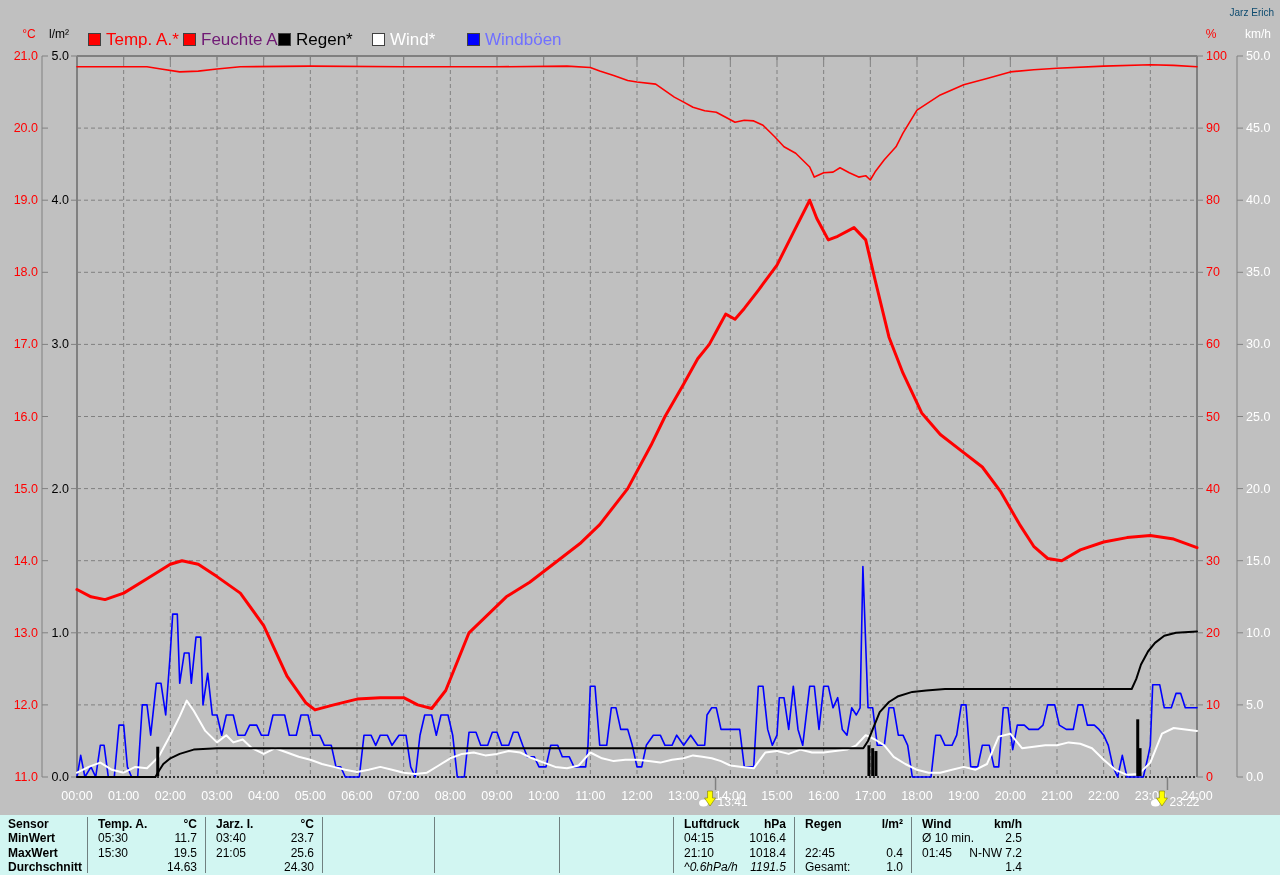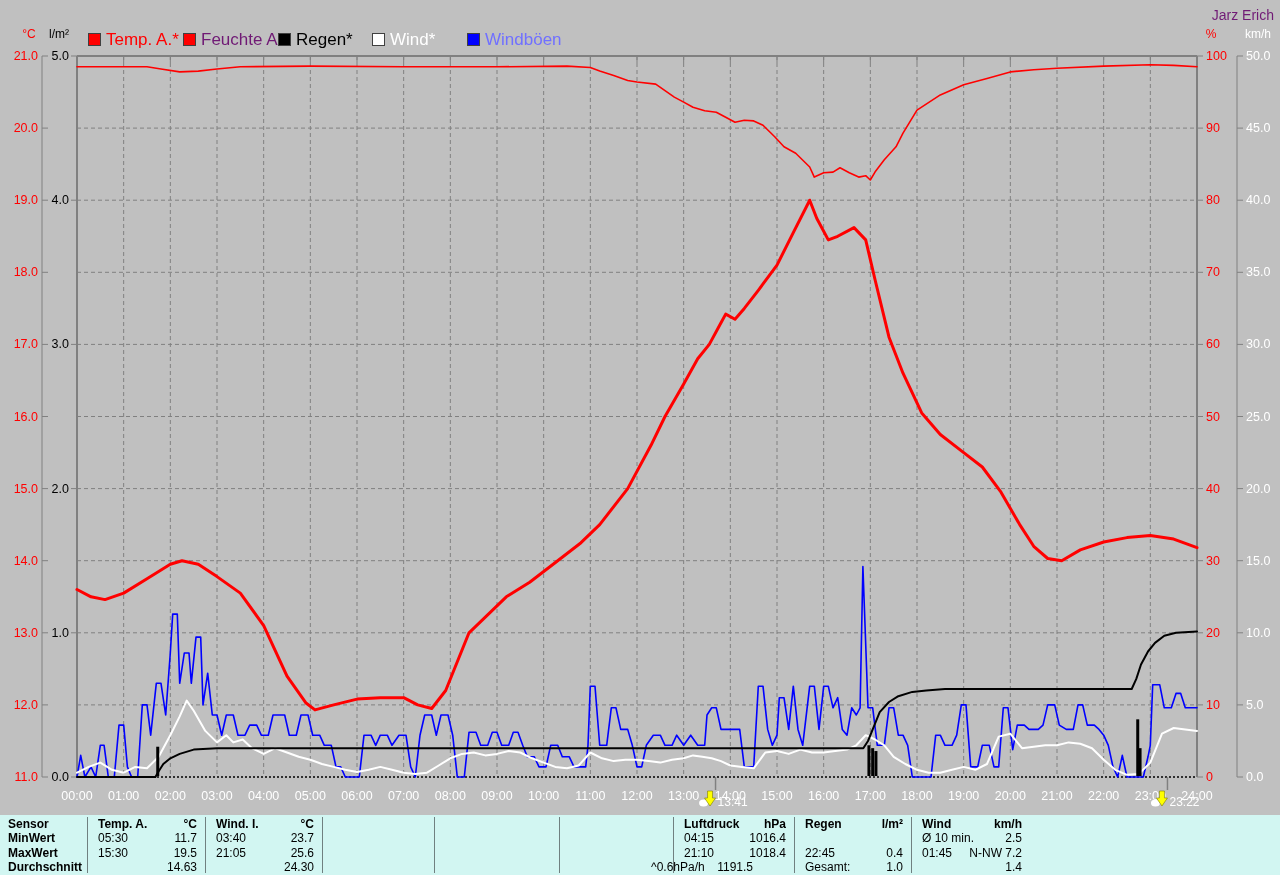--- a/index.html
+++ b/index.html
@@ -1,21 +1,21 @@
 <!DOCTYPE html>
 <html><head>
 <meta charset="utf-8">
 <style>
   html,body{margin:0;padding:0;background:#ffffff;}
   body{width:1280px;height:881px;position:relative;overflow:hidden;
        font-family:"Liberation Sans",sans-serif;-webkit-font-smoothing:none;}
   #chart-area{position:absolute;left:0;top:0;width:1280px;height:815px;background:#c0c0c0;}
   .abs{position:absolute;white-space:nowrap;}
   #page-title{top:6px;left:0;width:1280px;text-align:center;color:#ffffff;font-size:15px;}
-  #author{top:7px;right:6px;color:#701a75;font-size:14px;}
+  #author{top:7px;right:6px;color:#0c4a6e;font-size:10px;}
   .unit-label{top:27px;font-size:12px;}
   #unit-temp{left:14px;width:30px;text-align:center;color:#ff0000;}
   #unit-rain{left:42px;width:34px;text-align:center;color:#000000;}
   #unit-hum{left:1196px;width:30px;text-align:center;color:#ff0000;}
   #unit-wind{left:1238px;width:40px;text-align:center;color:#ffffff;}
   #legend{position:absolute;left:0;top:30px;width:620px;height:16px;}
   .legend-item{position:absolute;top:0;height:14px;font-size:17px;cursor:default;}
   .legend-swatch{display:inline-block;width:11px;height:11px;vertical-align:-1px;
                  border:1px solid #404040;margin-right:5px;}
   #stats-table{position:absolute;left:0;top:815px;width:1280px;height:60px;background:#d2f6f2;font-size:12px;color:#000;}
@@ -287,21 +287,21 @@
     </div>
     <div class="trow" style="left: 88px; top: 31px; width: 117px;">
       <span class="cell-l">15:30</span>
       <span class="cell-r">19.5</span>
     </div>
     <div class="trow" style="left: 88px; top: 45px; width: 117px;">
       <span class="cell-l"></span>
       <span class="cell-r">14.63</span>
     </div>
     <div class="trow bold" style="left: 206px; top: 2px; width: 116px;">
-      <span class="cell-l">Wind. I.</span>
+      <span class="cell-l">Jarz. I.</span>
       <span class="cell-r">°C</span>
     </div>
     <div class="trow" style="left: 206px; top: 16px; width: 116px;">
       <span class="cell-l">03:40</span>
       <span class="cell-r">23.7</span>
     </div>
     <div class="trow" style="left: 206px; top: 31px; width: 116px;">
       <span class="cell-l">21:05</span>
       <span class="cell-r">25.6</span>
     </div>
@@ -314,21 +314,21 @@
       <span class="cell-r">hPa</span>
     </div>
     <div class="trow" style="left: 674px; top: 16px; width: 120px;">
       <span class="cell-l">04:15</span>
       <span class="cell-r">1016.4</span>
     </div>
     <div class="trow" style="left: 674px; top: 31px; width: 120px;">
       <span class="cell-l">21:10</span>
       <span class="cell-r">1018.4</span>
     </div>
-    <div class="trow" style="left: 641px; top: 45px; width: 120px;">
+    <div class="trow" style="left: 674px; top: 45px; width: 120px; font-style: italic;">
       <span class="cell-l">^0.6hPa/h</span>
       <span class="cell-r">1191.5</span>
     </div>
     <div class="trow bold" style="left: 795px; top: 2px; width: 116px;">
       <span class="cell-l">Regen</span>
       <span class="cell-r">l/m²</span>
     </div>
     <div class="trow" style="left: 795px; top: 31px; width: 116px;">
       <span class="cell-l">22:45</span>
       <span class="cell-r">0.4</span>

